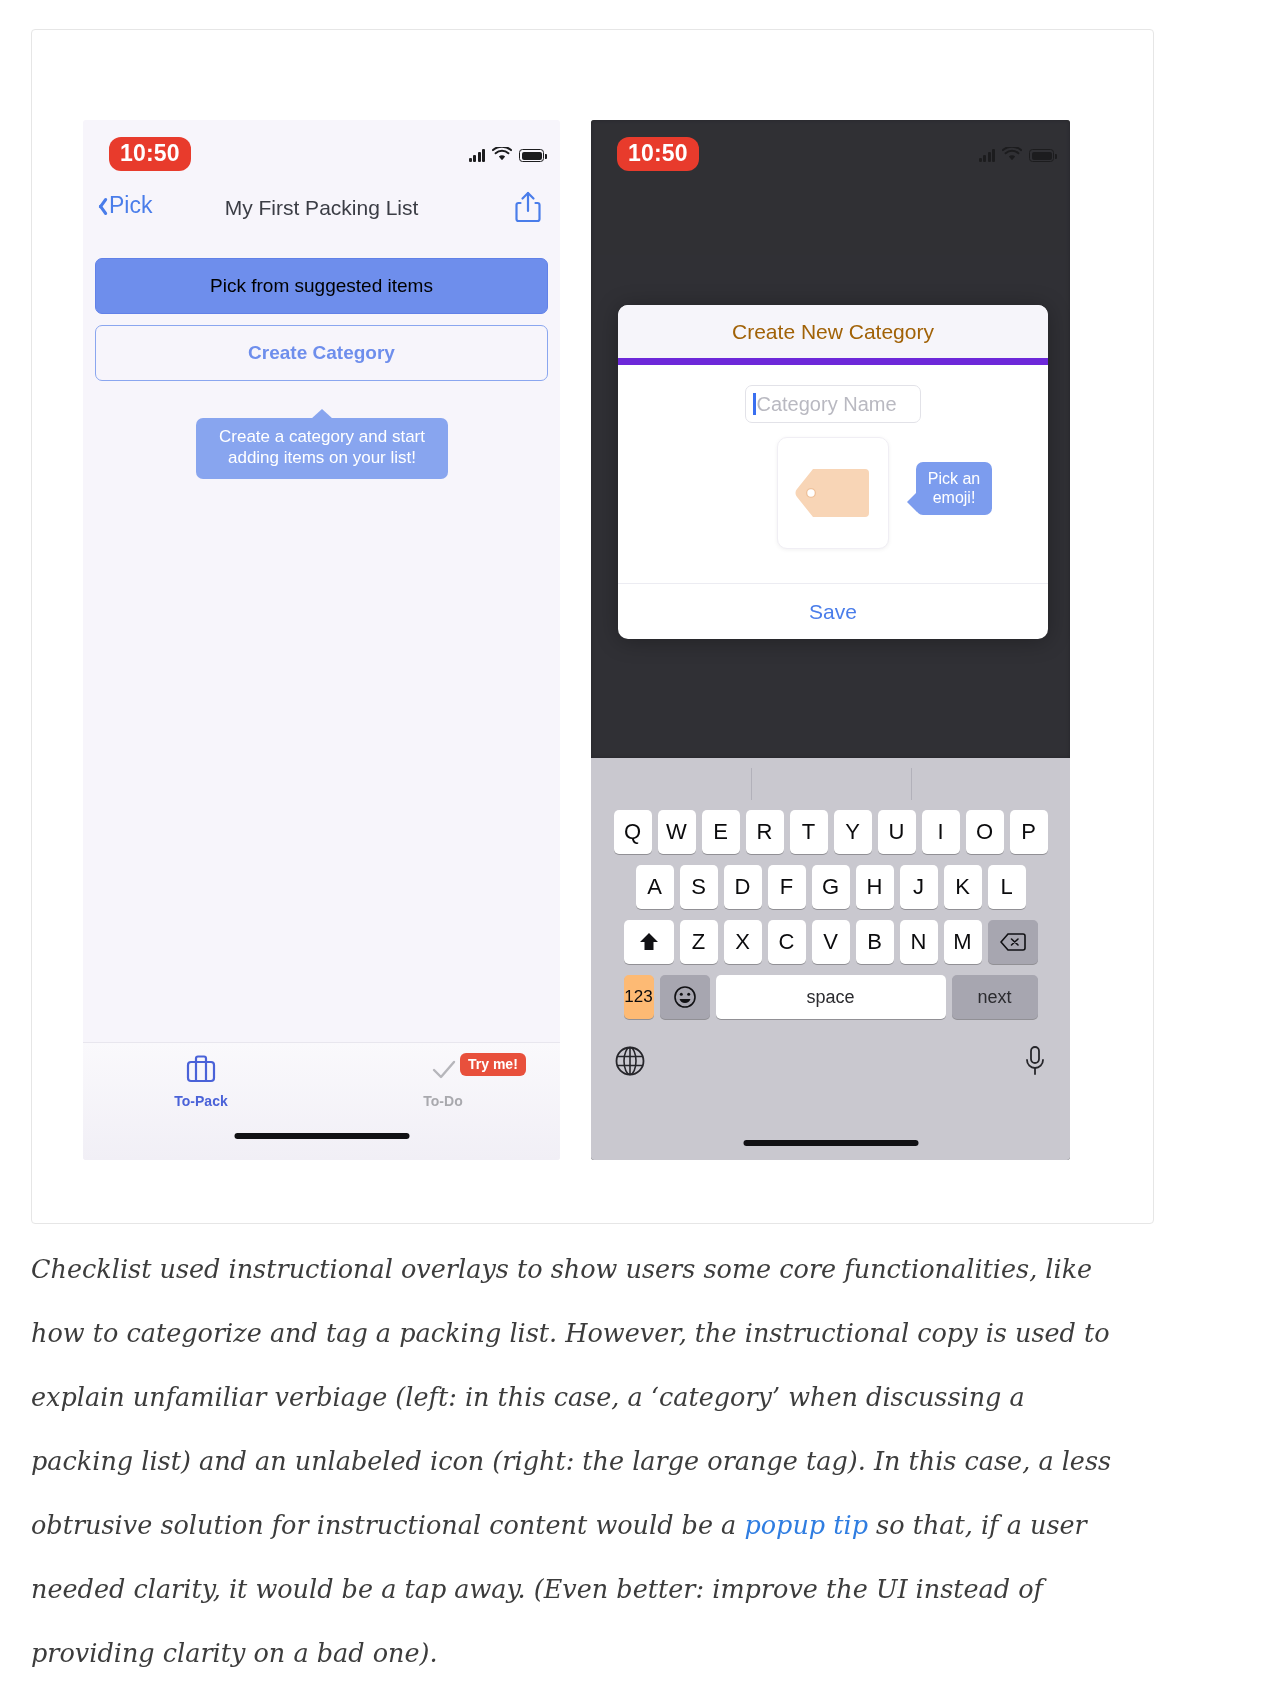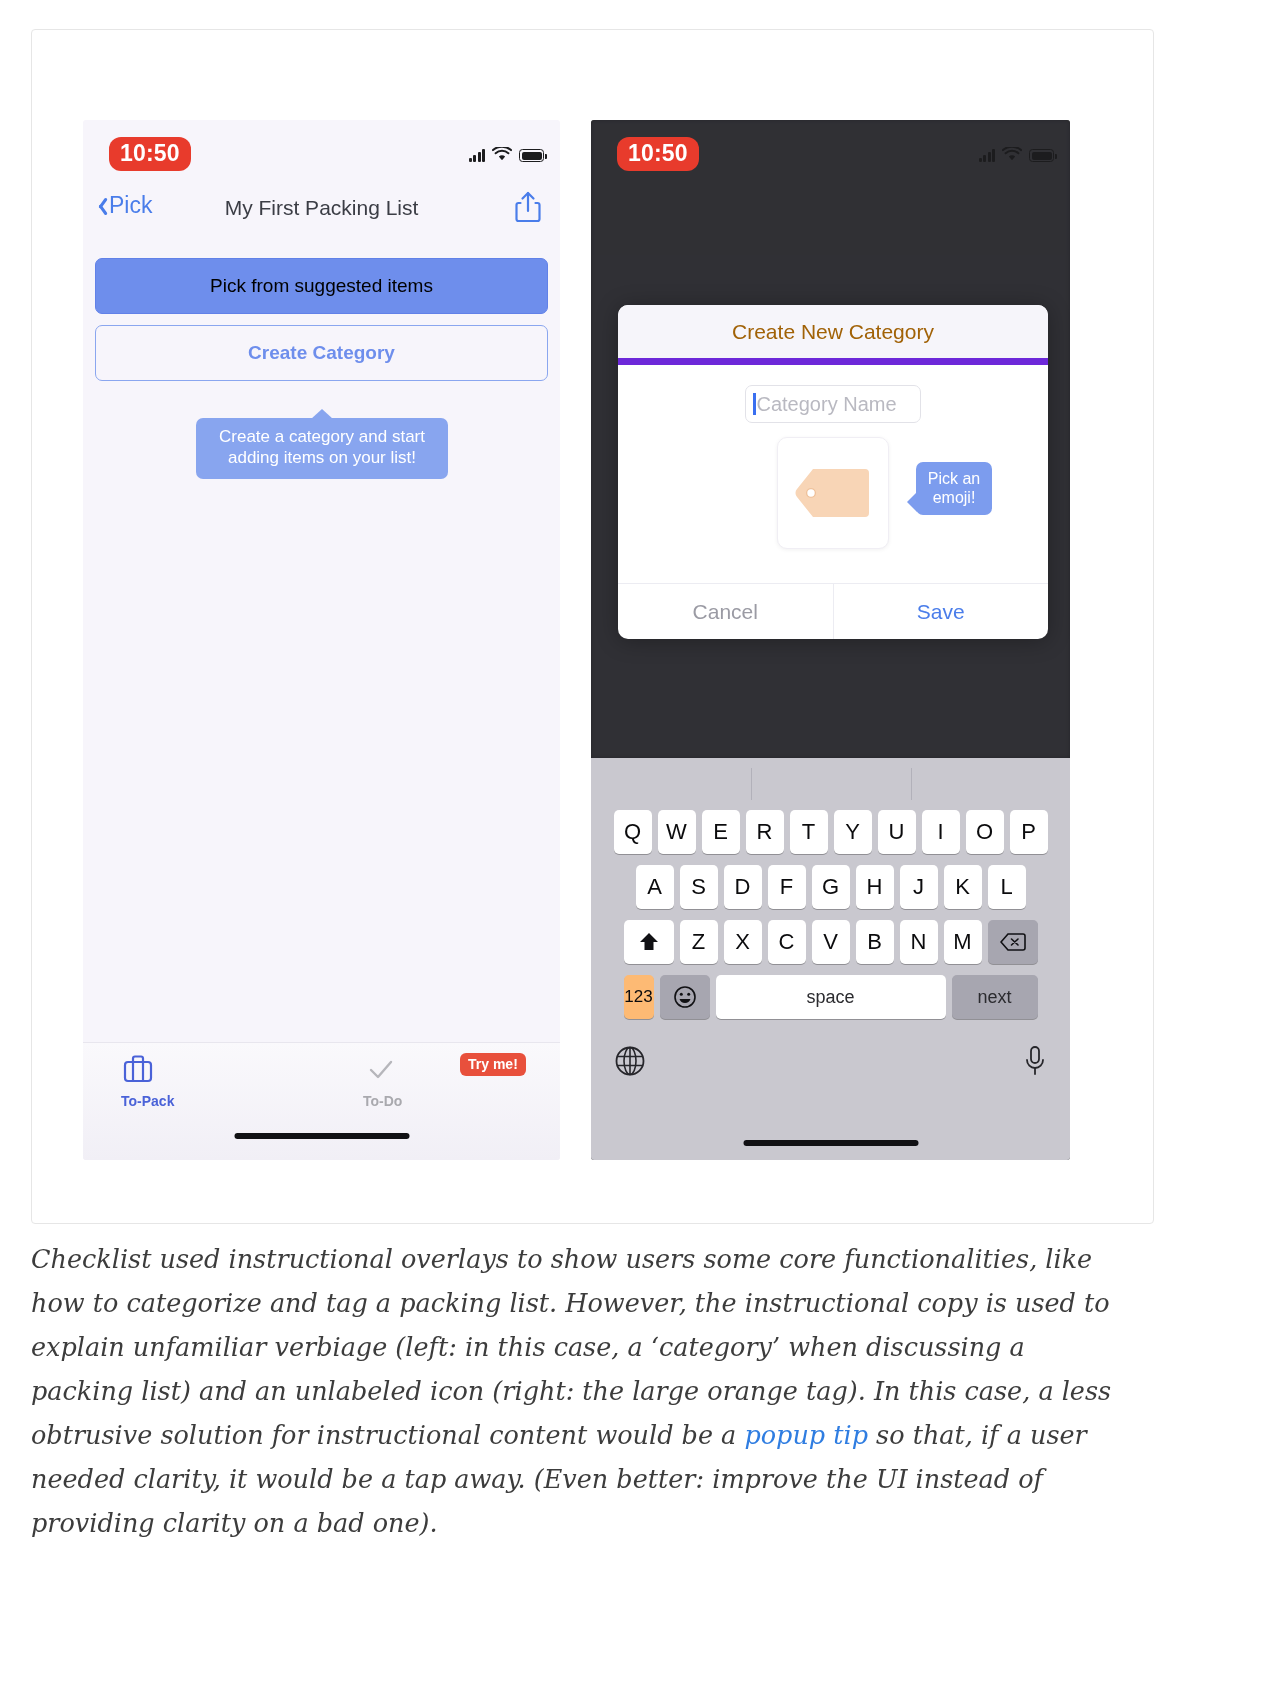--- a/index.html
+++ b/index.html
@@ -148,21 +148,21 @@
 
   
   .tabbar {
     position: absolute; left: 0; bottom: 0;
     width: 100%; height: 118px;
     background: linear-gradient(#faf9fc, #f1eff6);
     border-top: 1px solid #e8e6ee;
   }
   .tab {
     position: absolute; top: 10px;
-    width: 160px; text-align: left;
+    width: 160px; text-align: center;
   }
   .tab-pack { left: 38px; }
   .tab-do   { left: 280px; }
   .tab-label { font-size: 14px; font-weight: bold; margin-top: 4px; }
   .tab-pack .tab-label { color: #4a62d8; }
   .tab-do .tab-label   { color: #a9a9ae; }
   .try-badge {
     position: absolute; left: 363px; top: 10px;
     background: #e8503c; color: #ffffff;
     font-size: 14px; font-weight: bold;
@@ -308,21 +308,21 @@
     z-index: 9;
   }
 
   
   .caption {
     position: absolute;
     left: 31px; top: 1237px; width: 1100px;
     font-family: "DejaVu Serif", serif;
     font-style: italic;
     font-size: 25.5px;
-    line-height: 44px;
+    line-height: 64px;
     color: #3c3c3c;
   }
   .caption a { color: #2f7de1; text-decoration: none; }
 </style>
 </head>
 <body>
 
 <div class="figure-card">
 
   <div class="phone phone-left">
@@ -431,21 +431,20 @@
             <path d="M18 2 L70 2 a4 4 0 0 1 4 4 L74 46 a4 4 0 0 1 -4 4 L18 50 L2 30 a6 6 0 0 1 0 -8 Z" fill="#f8d5b6"></path>
             <circle cx="16" cy="26" r="4.4" fill="#ffffff" stroke="#efc29c" stroke-width="1.4"></circle>
           </svg>
         </div>
 
         <div class="tooltip-right">
           <span>Pick an emoji!</span>
         </div>
       </div>
       <div class="modal-actions">
-        <div class="act-cancel">Cancel</div>
         <div class="act-save">Save</div>
       </div>
     </div>
 
     <div class="keyboard">
       <div class="kb-predict">
         <span class="sep a"></span>
         <span class="sep b"></span>
       </div>
 

